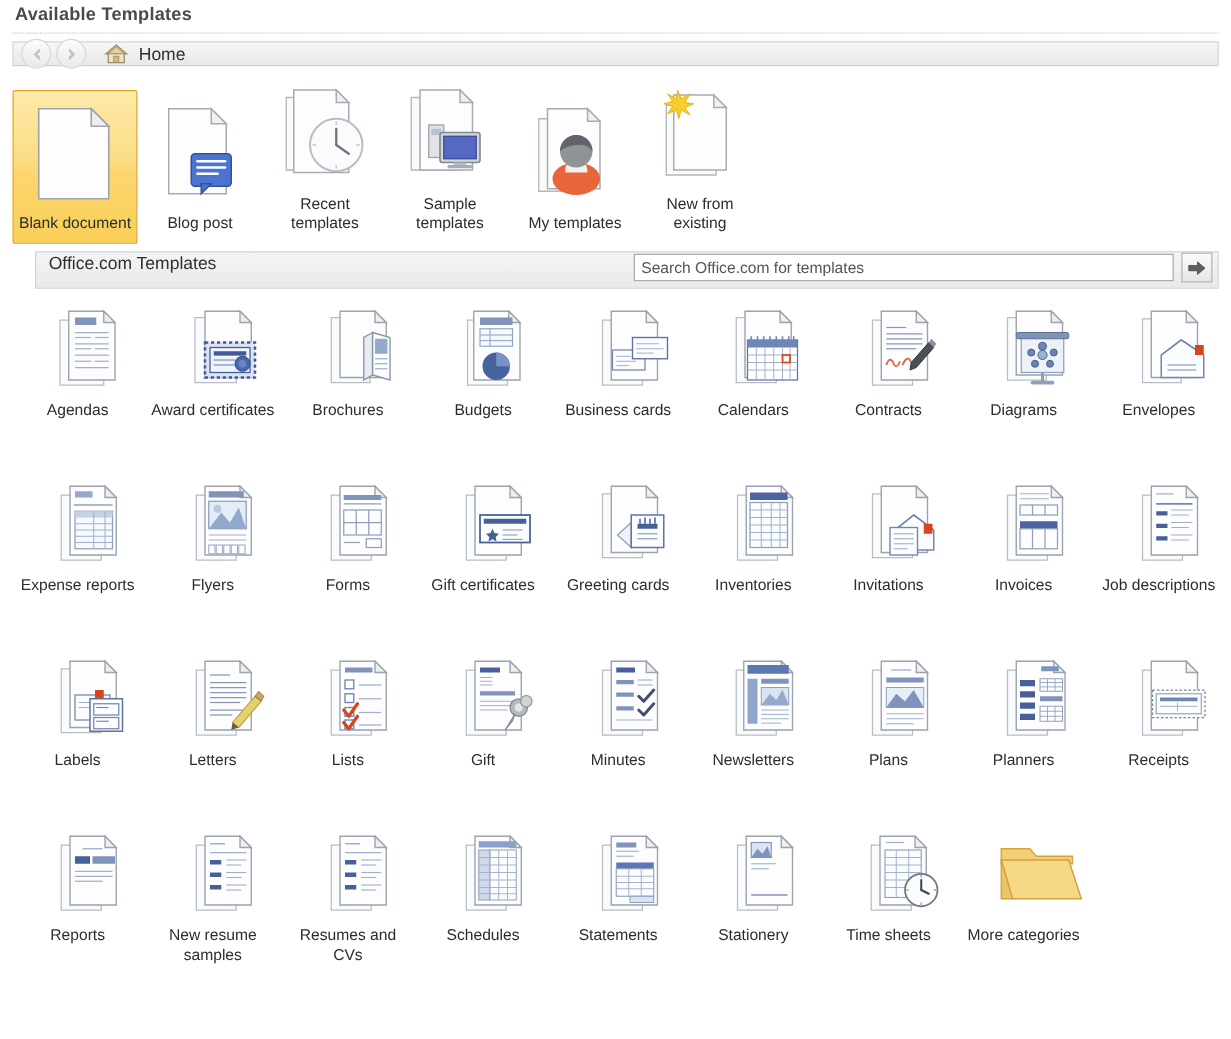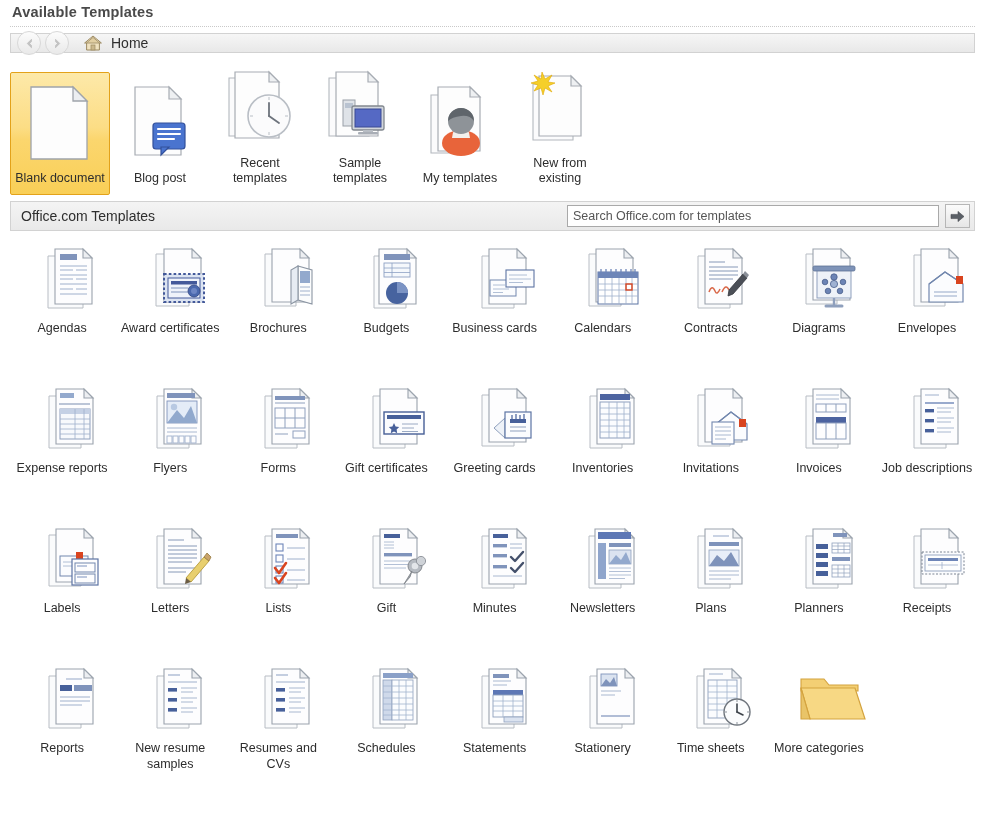--- a/index.html
+++ b/index.html
@@ -63,36 +63,36 @@
     display:flex;align-items:center;justify-content:center;
     margin-bottom:4px;
   }
   .tile .cap{
     font-size:12.5px;line-height:15px;text-align:center;color:#2d2d2d;
     width:96px;
   }
 
   
   .office-band{
-    margin:6px 10px 0 10px;
+    margin:6px 10px 0 28px;
     height:30px;
     background:linear-gradient(to bottom,#f4f4f4,#e9e9e9);
     border:1px solid #d2d2d2;
-    display:flex;align-items:center;
+    display:flex;align-items:flex-start;
     box-sizing:border-box;
     padding:0 4px 0 10px;
   }
   .office-band .bandlabel{
     font-size:14px;color:#2e2e2e;flex:0 0 auto;
   }
   .searchwrap{
     margin-left:auto;display:flex;align-items:center;
   }
   .searchbox{
-    width:372px;height:22px;
+    width:432px;height:22px;
     border:1px solid #a9a9a9;
     background:#fff;
     font-family:"Liberation Sans", sans-serif;
     font-size:12.5px;color:#444;
     padding:0 5px;
     box-sizing:border-box;
     outline:none;
   }
   .searchbox::placeholder{color:#555;opacity:1;}
   .gobtn{

